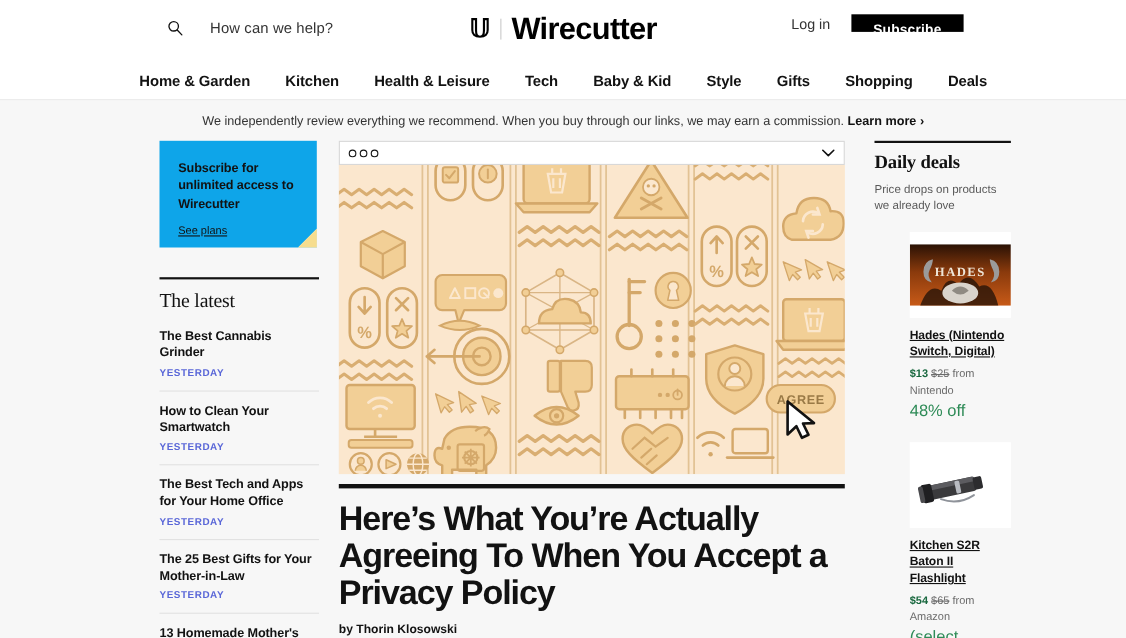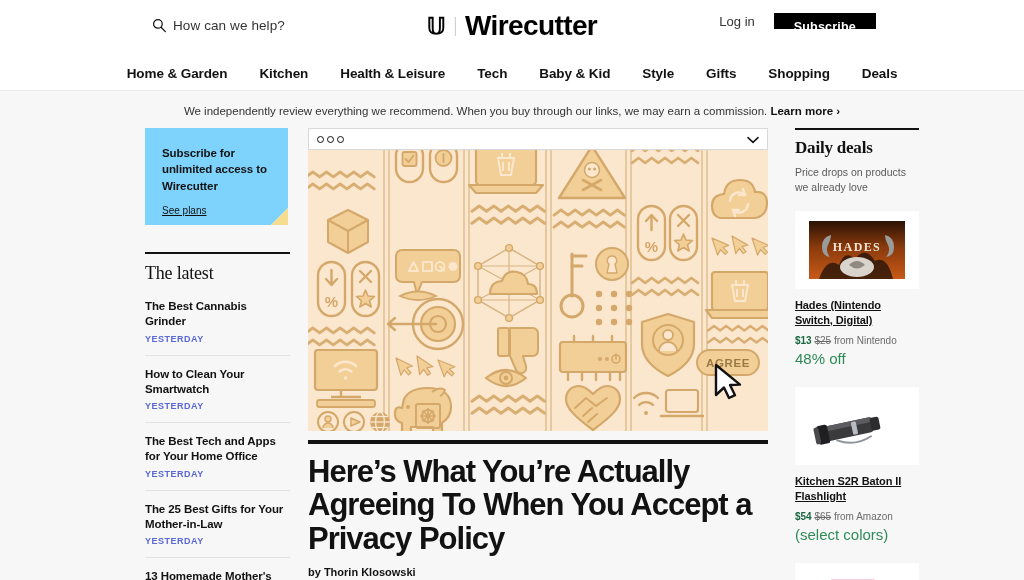--- a/index.html
+++ b/index.html
@@ -23,21 +23,21 @@
     display: flex;
     align-items: center;
     position: relative;
   }
   .search-zone {
     position: absolute;
     left: 152px;
     top: 18px;
     display: flex;
     align-items: center;
-    gap: 6px;
+    gap: 24px;
     cursor: pointer;
   }
   .search-ico { width: 15px; height: 15px; display: block; }
   .search-label {
     font-size: 13.5px;
     color: #333;
     letter-spacing: .1px;
   }
   .brand {
     position: absolute;
@@ -133,21 +133,21 @@
     gap: 0;
     align-items: flex-start;
   }
   .col-left  { width: 145px; flex: 0 0 145px; }
   .col-mid   { width: 460px; flex: 0 0 460px; margin-left: 18px; }
   .col-right { width: 124px; flex: 0 0 124px; margin-left: 27px; }
 
   
   .sticky {
     position: relative;
-    background: #7dd3fc;
+    background: #0ea5e9;
     width: 143px;
     height: 97px;
     padding: 17px 16px 0 17px;
   }
   .sticky-fold {
     position: absolute;
     right: 0; bottom: 0;
     width: 0; height: 0;
     border-left: 17px solid transparent;
     border-bottom: 17px solid #f7f7f7;
@@ -256,20 +256,21 @@
     letter-spacing: -.2px;
   }
   .deals-sub {
     font-size: 10.5px;
     color: #5a5a5a;
     line-height: 1.42;
     margin-top: 3px;
   }
   .deal {
     margin-top: 16px;
+    margin-left: 32px;
   }
   .deal-thumb {
     width: 100%;
     height: 78px;
     background: #fff;
     display: flex;
     align-items: center;
     justify-content: center;
     overflow: hidden;
   }

